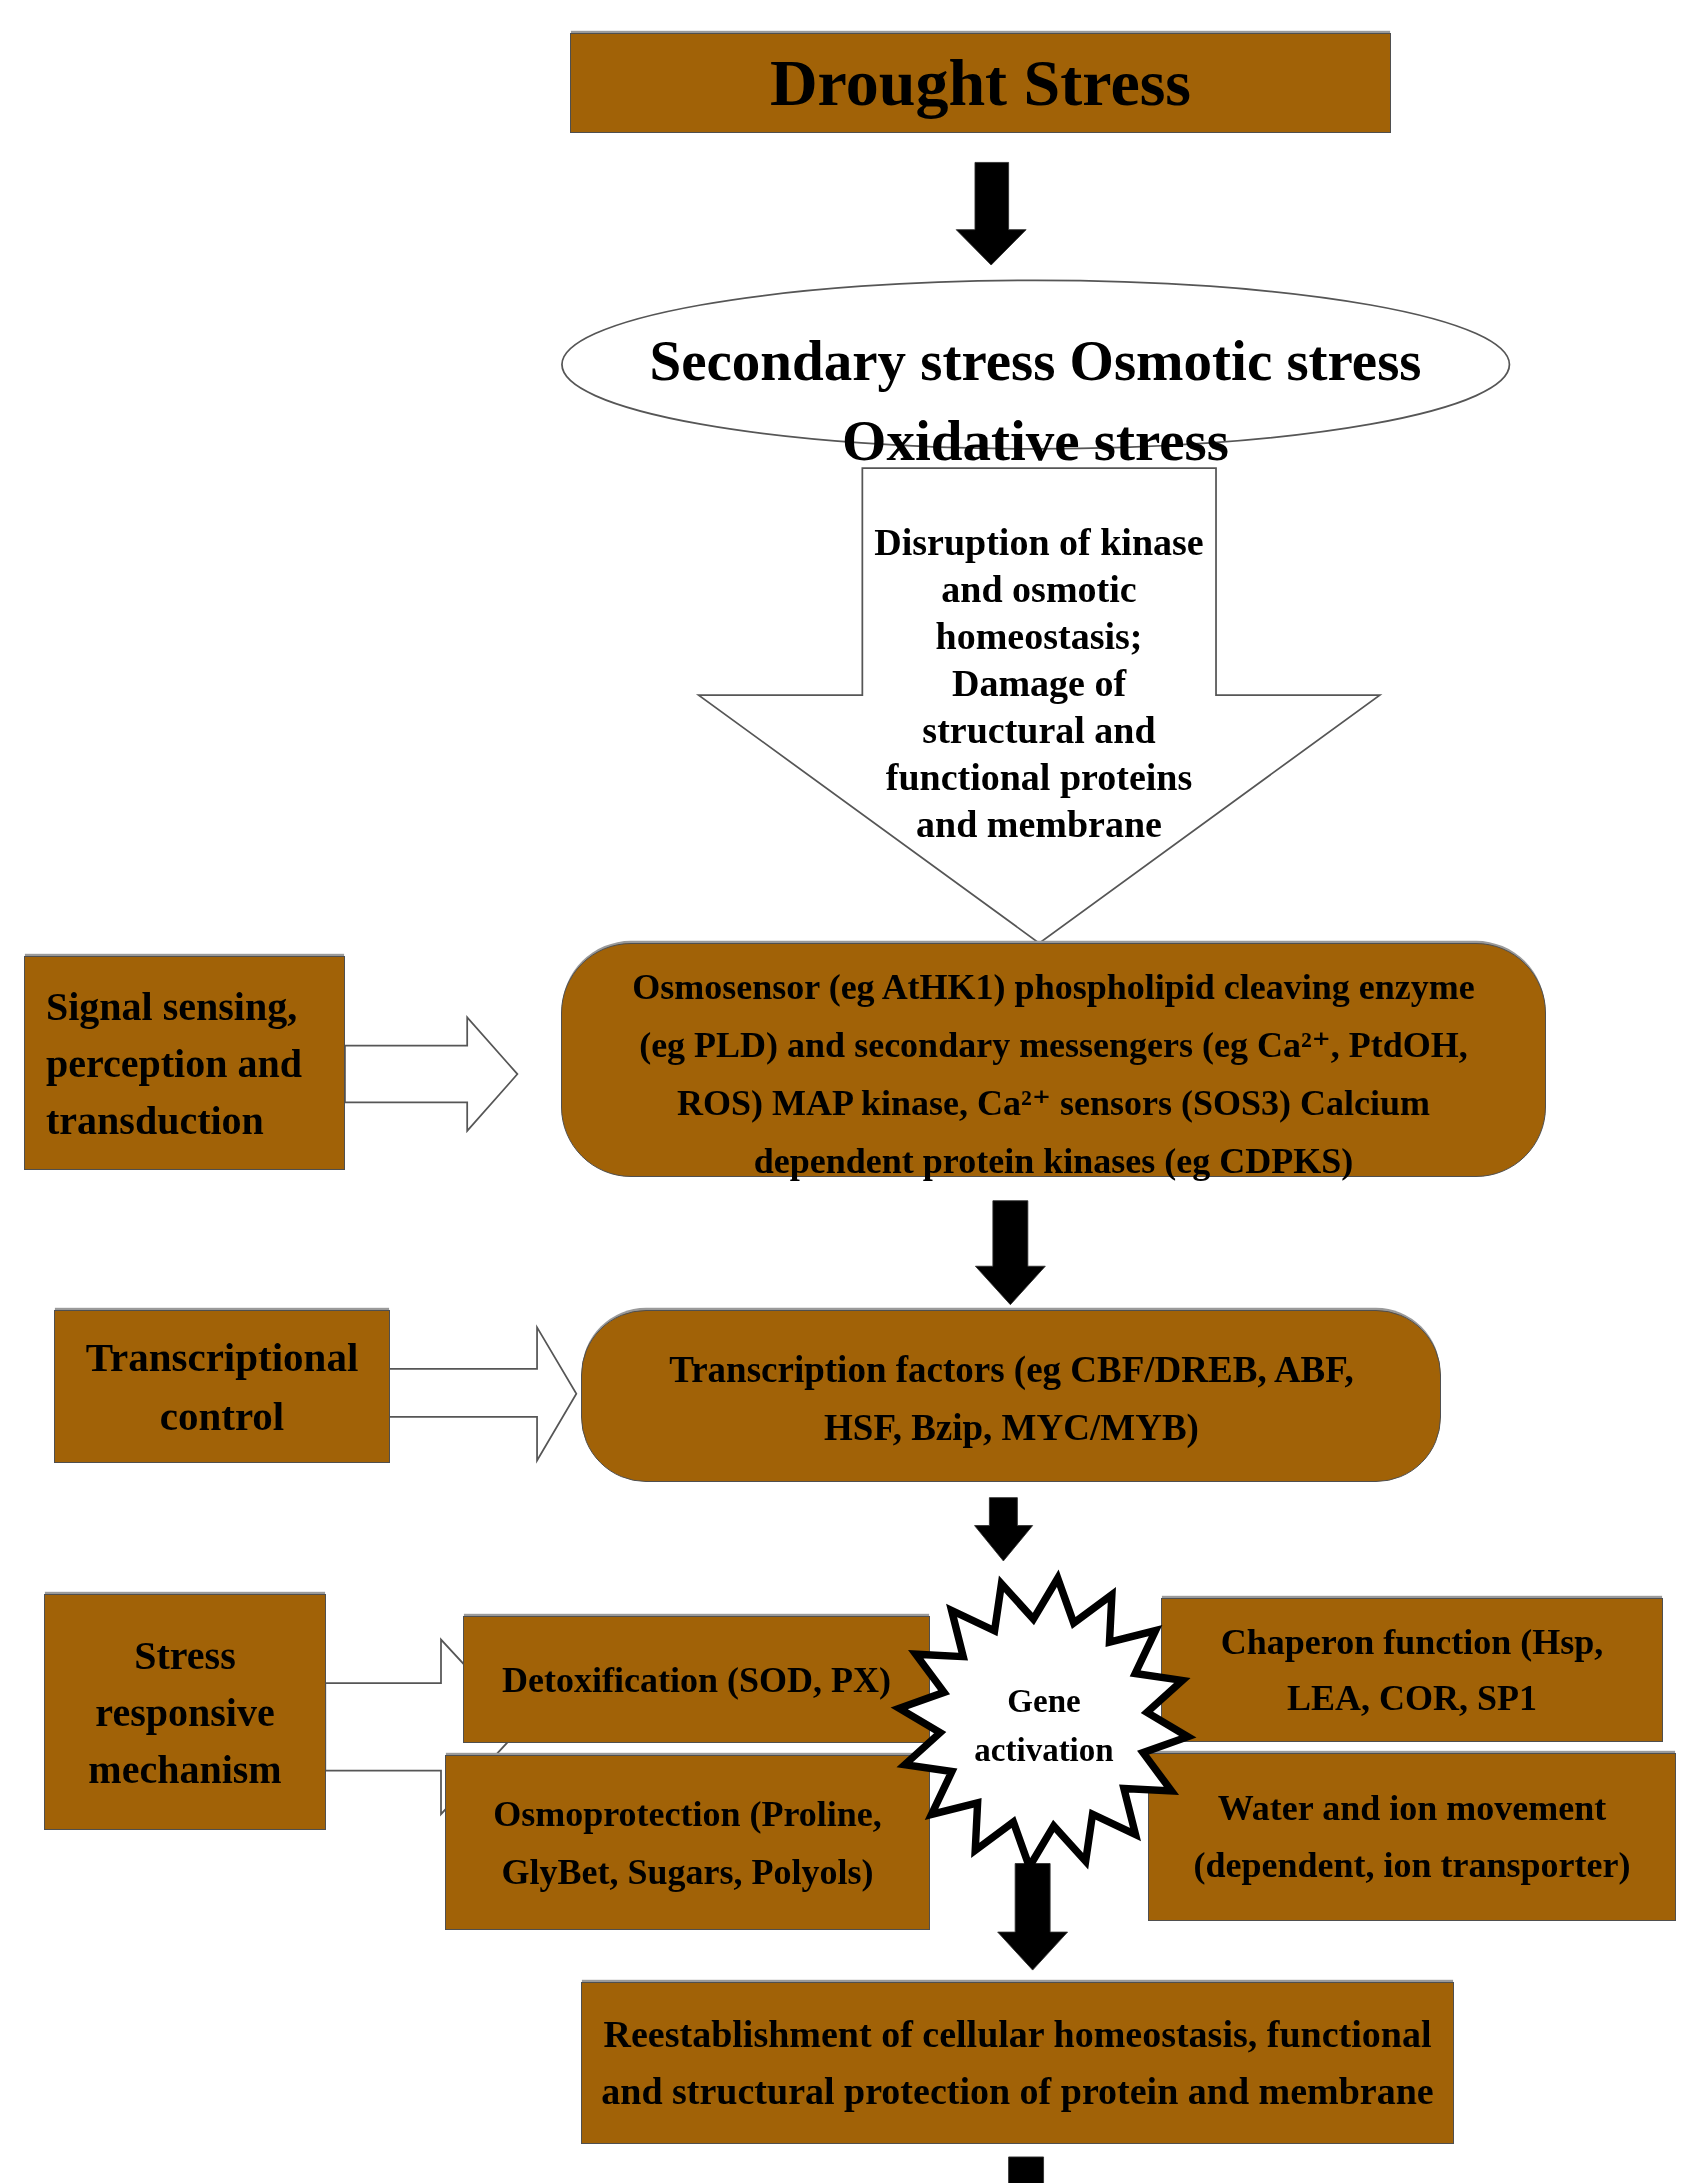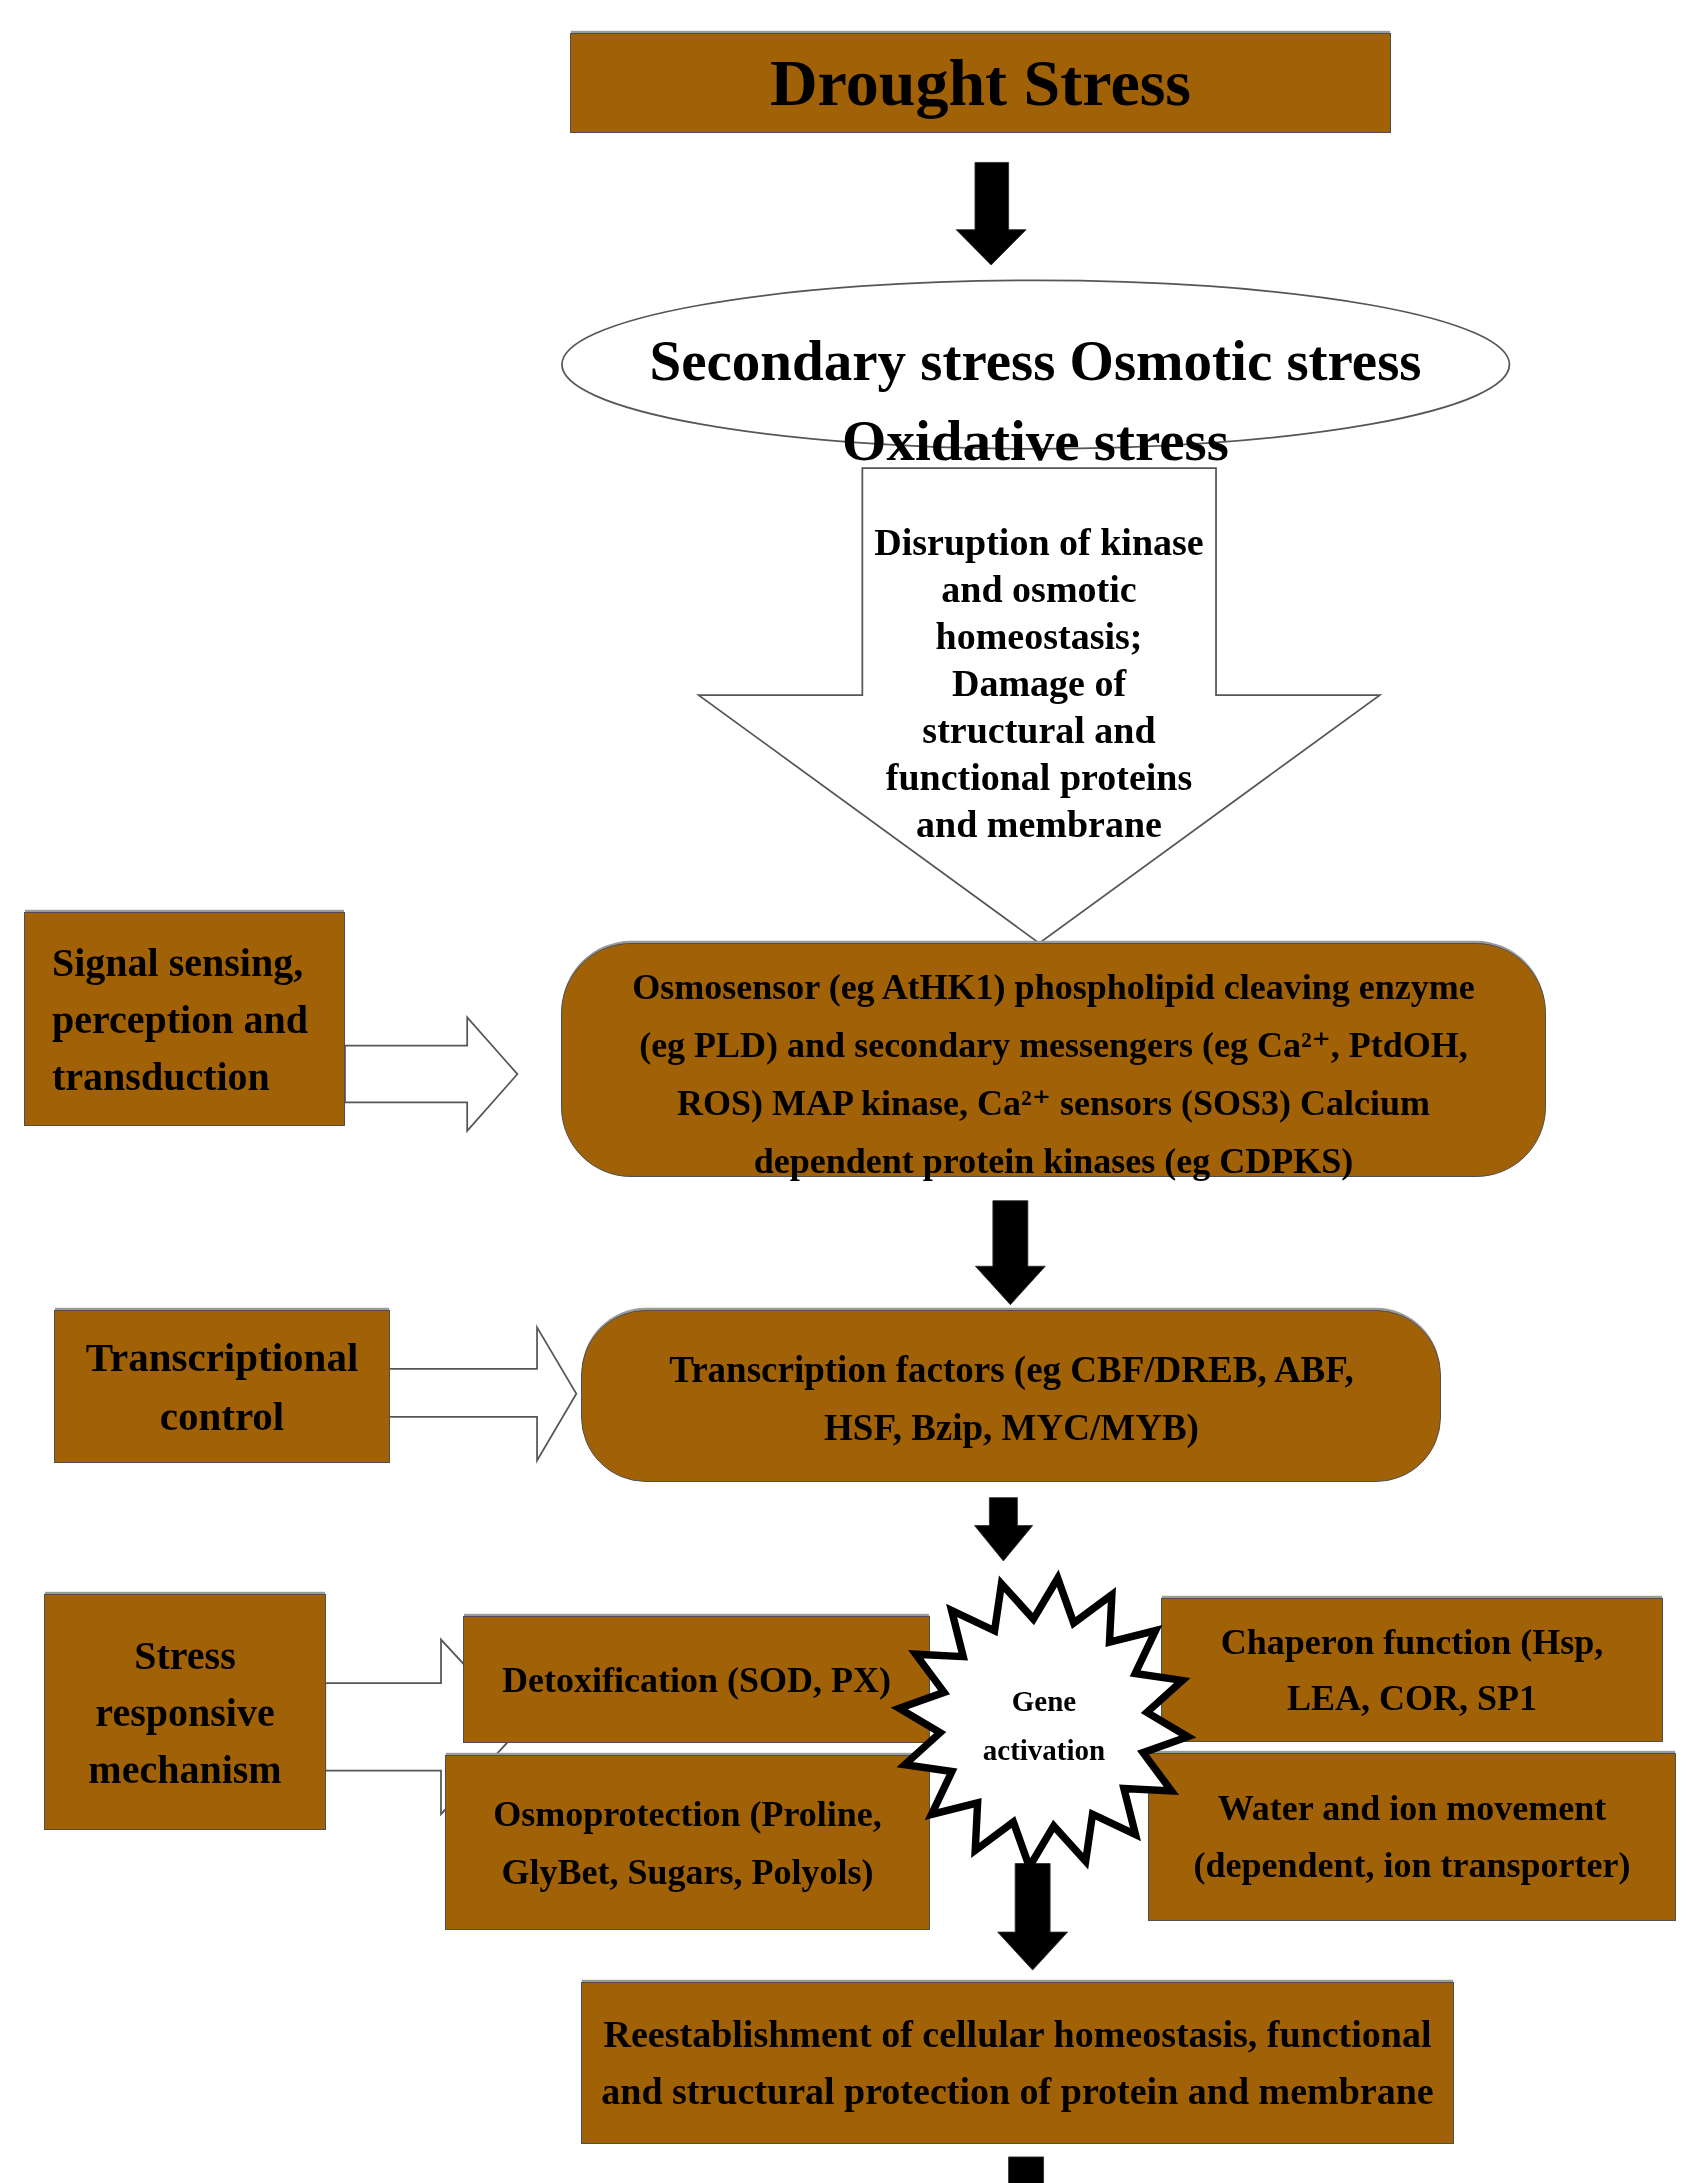--- a/index.html
+++ b/index.html
@@ -26,21 +26,21 @@
 
   .title-box{left:570px;top:33px;width:821px;height:100px;}
   .title-box .line{font-size:66px;line-height:92px;}
 
   .ellipse-txt{left:564px;top:307px;width:943px;}
   .ellipse-txt .line{font-size:57px;line-height:52px;margin-top:28px;}
 
   .disruption-txt{left:742px;top:519px;width:594px;}
   .disruption-txt .line{font-size:38px;line-height:47px;}
 
-  .signal-box{left:24px;top:912px;width:321px;height:214px;align-items:flex-start;text-align:left;padding-left:27px;}
+  .signal-box{left:24px;top:956px;width:321px;height:214px;align-items:flex-start;text-align:left;padding-left:21px;}
   .signal-box .line{font-size:40px;line-height:57px;}
 
   .osmo-sensor-box{left:561px;top:943px;width:985px;height:234px;}
   .osmo-sensor-txt{left:581px;top:958px;width:945px;}
   .osmo-sensor-txt .line{font-size:36px;line-height:58px;}
 
   .transcriptional-box{left:54px;top:1310px;width:336px;height:153px;}
   .transcriptional-box .line{font-size:41px;line-height:59px;}
 
   .tf-box{left:581px;top:1310px;width:860px;height:172px;border-radius:65px;}
@@ -56,21 +56,21 @@
   .chaperon-box{left:1161px;top:1598px;width:502px;height:144px;}
   .chaperon-box .line{font-size:36px;line-height:56px;}
 
   .osmoprot-box{left:445px;top:1755px;width:485px;height:175px;}
   .osmoprot-box .line{font-size:36px;line-height:58px;}
 
   .water-box{left:1148px;top:1753px;width:528px;height:168px;}
   .water-box .line{font-size:36px;line-height:57px;}
 
   .star-txt{left:939px;top:1677px;width:210px;}
-  .star-txt .line{font-size:29px;line-height:49px;}
+  .star-txt .line{font-size:33px;line-height:49px;}
 
   .reestab-box{left:581px;top:1982px;width:873px;height:162px;}
   .reestab-box .line{font-size:38px;line-height:57px;}
 
   .solid-arrow{fill:#000;stroke:#2e2e2e;stroke-width:2;}
   .hollow{fill:#ffffff;stroke:#565656;stroke-width:4;}
   .thick-outline{fill:#ffffff;stroke:#000000;stroke-width:17;stroke-linejoin:miter;}
 </style>
 </head>
 <body>

